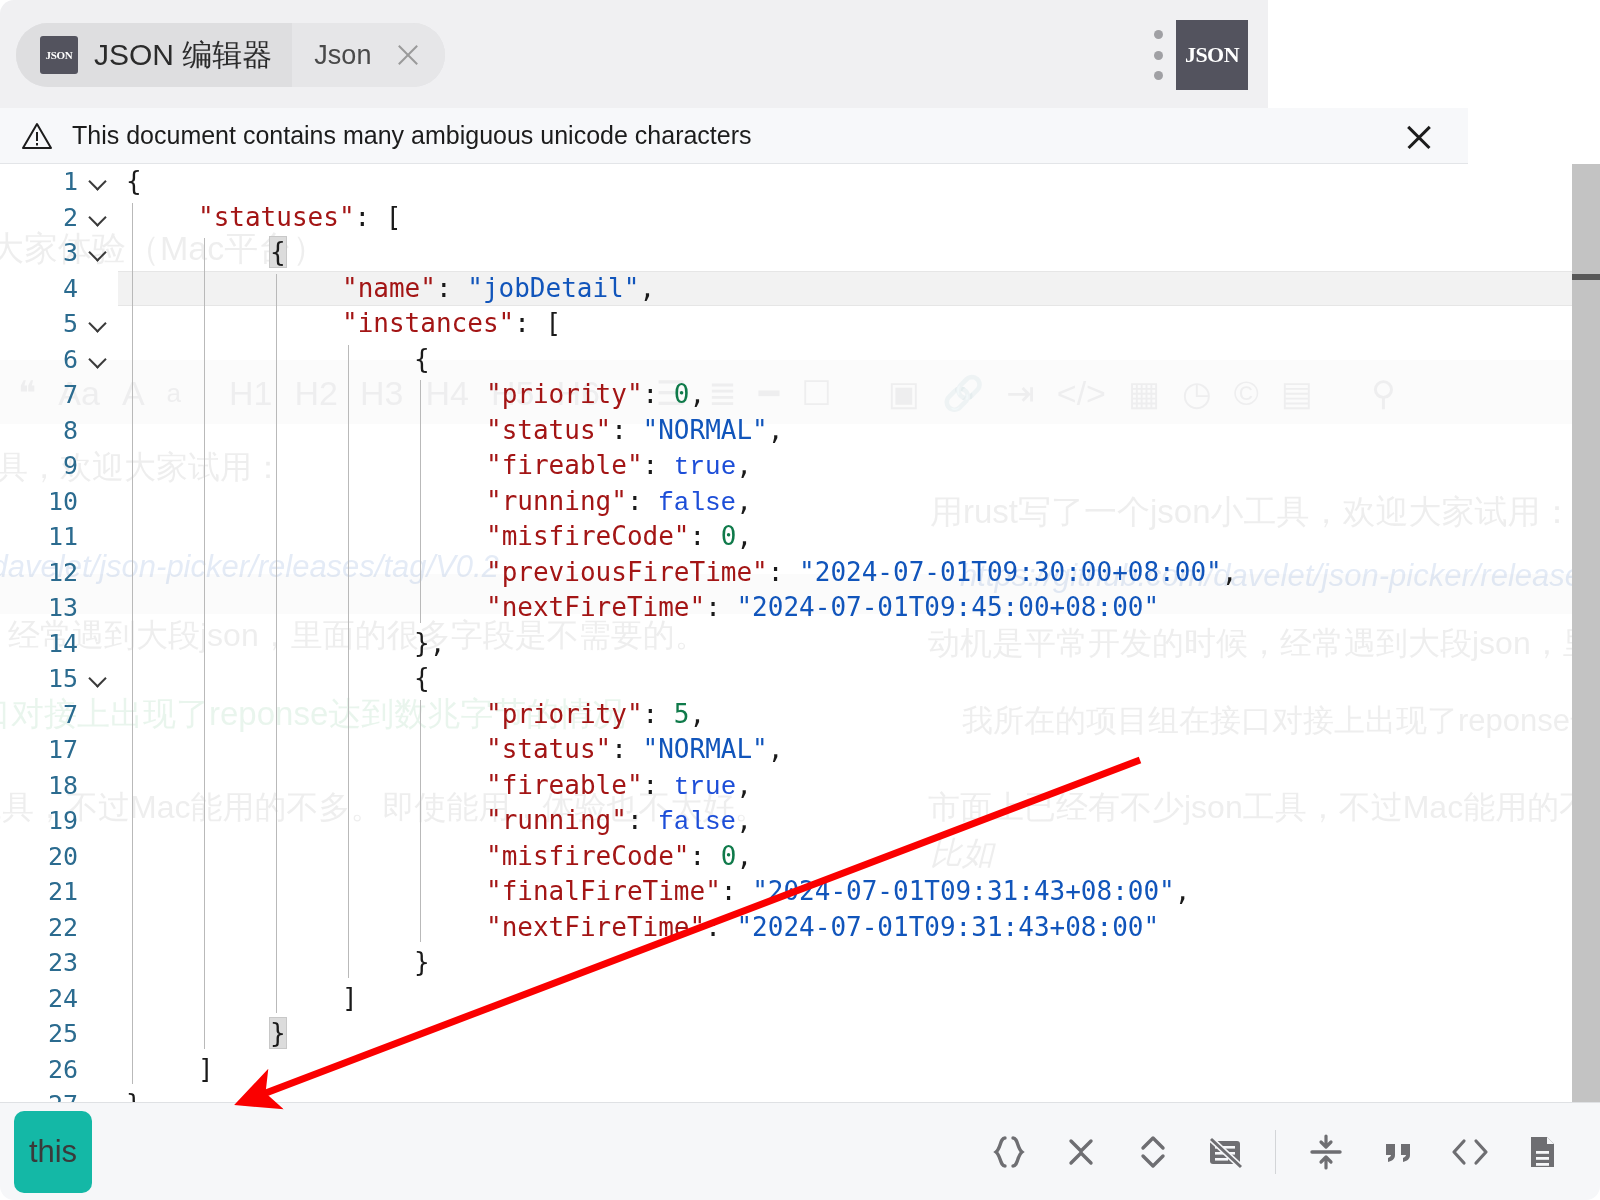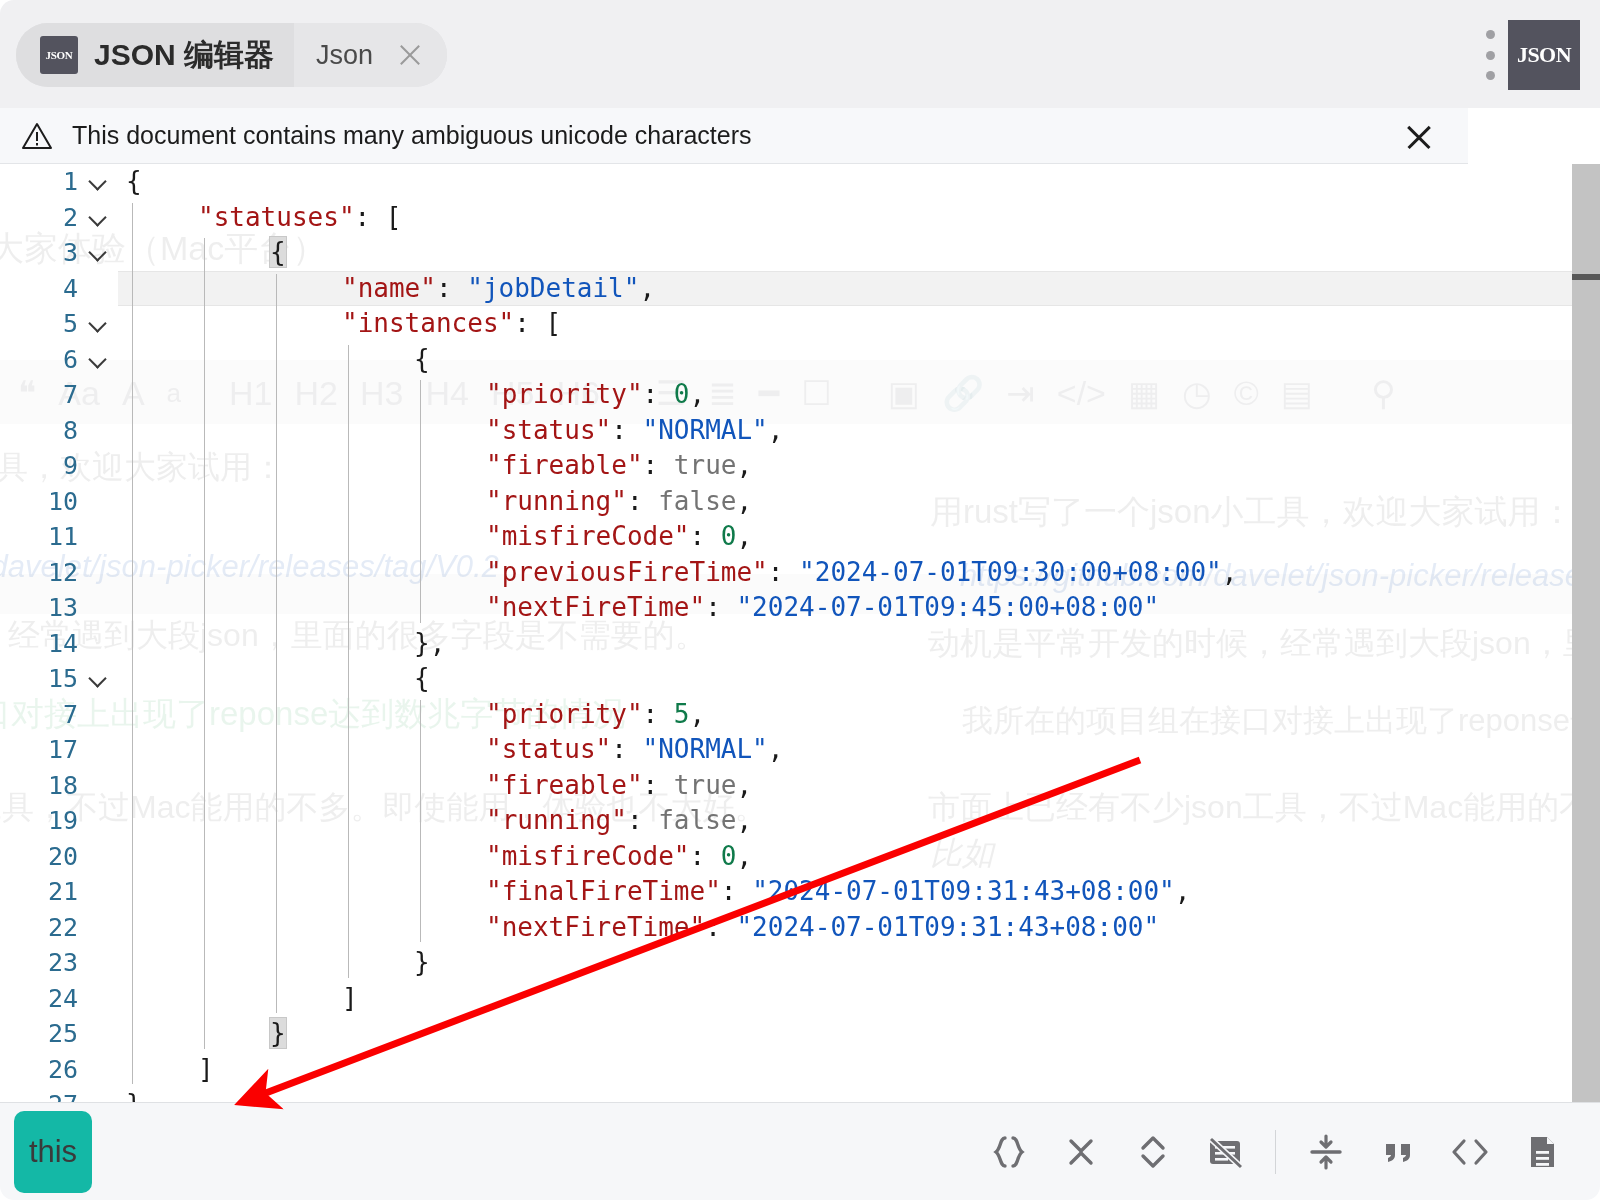--- a/index.html
+++ b/index.html
@@ -11,21 +11,21 @@
   }
   #app {
     position: relative;
     width: 1600px; height: 1200px;
     background: #ffffff;
   }
 
   
   .titlebar {
     position: absolute; top: 0; left: 0;
-    width: 1600px; height: 108px;
+    width: 1268px; height: 108px;
     background: #f0f0f2;
     border-top-left-radius: 14px;
     border-top-right-radius: 14px;
   }
   .titlebar-inner {
     position: absolute; top: 0; left: 8px; right: 0; bottom: 0;
     background: #f0f0f2;
     border-top-left-radius: 14px;
   }
   .tabgroup {
@@ -49,21 +49,21 @@
     display: flex; align-items: center; justify-content: center;
     color: #ffffff;
     font-size: 11px;
     font-weight: bold;
     letter-spacing: -0.3px;
     font-family: "Liberation Serif", serif;
   }
   .tab-app-title {
     font-size: 30px;
     color: #2b2b2b;
-    font-weight: 700;
+    font-weight: 400;
     white-space: nowrap;
   }
   .tab-doc {
     display: flex; align-items: center;
     padding: 0 22px 0 22px;
     gap: 22px;
     background: #e6e6e8;
   }
   .tab-doc-label {
     font-size: 27px;
@@ -238,21 +238,21 @@
   .cline.hl { background: #f2f2f2; }
   .cline.hl::before {
     content:""; position:absolute; left:0; right:0; top:0; height:1px; background:#e6e6e6;
   }
   .cline.hl::after {
     content:""; position:absolute; left:0; right:0; bottom:0; height:1px; background:#e6e6e6;
   }
   .k   { color: #a31515; }   
   .s   { color: #1155bb; }   
   .n   { color: #0f7a4a; }   
-  .b   { color: #737373; }   
+  .b   { color: #1d4ed8; font-family: Liberation Mono, monospace; }   
   .p   { color: #1a1a1a; }   
   .brk { background: #dcdcdc; outline: 1px solid #c8c8c8; }
 
   
   .guides { position: absolute; inset: 0; pointer-events: none; z-index: 1; }
   .guide {
     position: absolute;
     width: 1px;
     background: #b9b9b9;
   }

